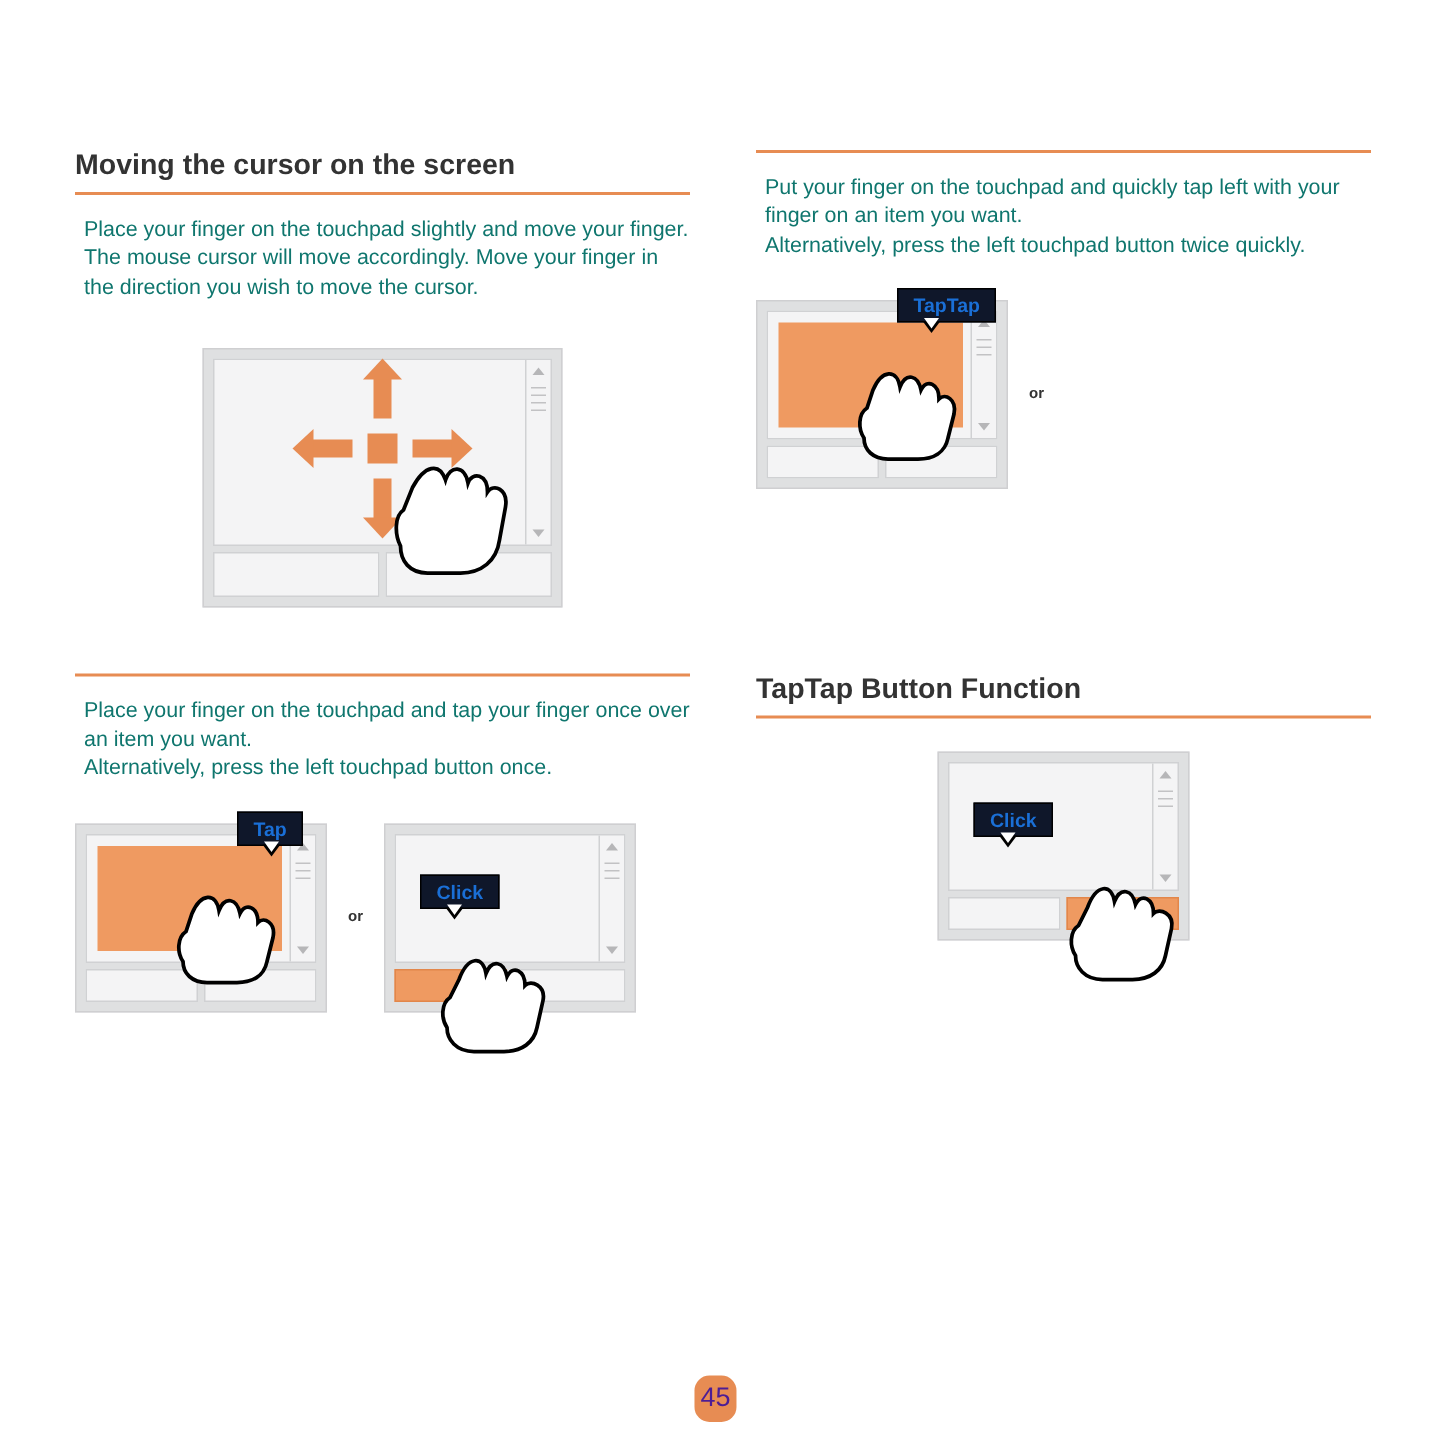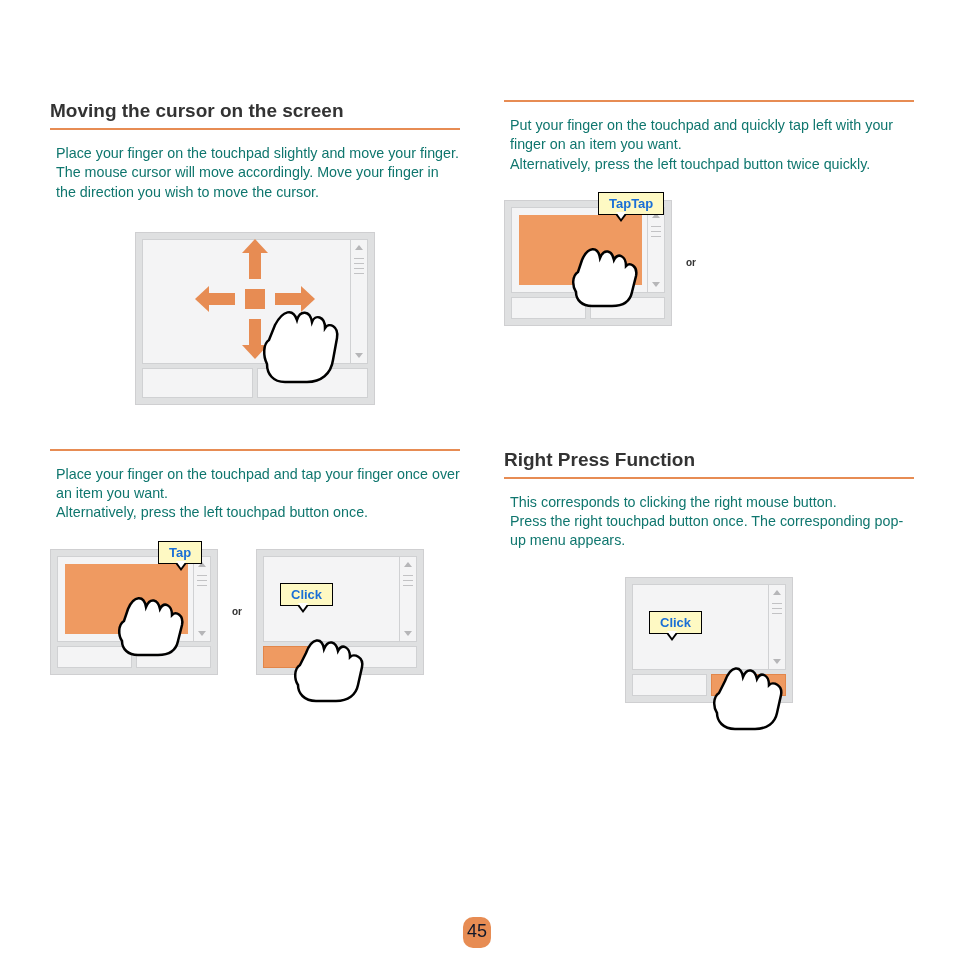--- a/index.html
+++ b/index.html
@@ -159,21 +159,21 @@
   
   .hand{
     position:absolute;
     width:80px;height:60px;
     pointer-events:none;
   }
   .hand svg{width:100%;height:100%;}
   
   .callout{
     position:absolute;
-    background:#fef9c3;
+    background:#0f172a;
     border:1.5px solid #000;
     padding:3px 10px;
     font-size:13px;
     font-weight:700;
     color:var(--blue);
     white-space:nowrap;
     z-index:5;
   }
   .callout::after{
     content:"";
@@ -194,21 +194,21 @@
     border-right:5px solid transparent;
     border-top:7px solid #fff;
     z-index:1;
   }
   
   .page-num{
     position:absolute;
     left:50%;bottom:6px;
     transform:translateX(-50%);
     background:var(--orange);
-    color:#0f172a;
+    color:#4c1d95;
     font-size:18px;
     padding:4px 4px 6px;
     border-radius:10px;
   }
 </style>
 </head>
 <body>
 
 <div class="grid">
 
@@ -333,24 +333,22 @@
         <div class="hand" style="left:30px;top:82px;width:100px;height:74px">
           <svg viewBox="0 0 100 74">
               <path d="M20 22 C26 6 36 6 38 18 C42 8 50 10 52 20 C56 12 64 16 64 26 C68 22 78 26 76 36 L72 54 C70 64 62 70 50 70 L30 70 C18 70 12 62 12 54 C8 48 8 38 14 34 Z" fill="#fff" stroke="#000" stroke-width="2.5"></path>
             </svg>
         </div>
       </div>
     </div>
   </div>
 
   <div class="section">
-    <h2>Right Press Function</h2>
+    <h2>TapTap Button Function</h2>
     <div class="hr"></div>
-    <p style="white-space:pre-line">This corresponds to clicking the right mouse button.
-Press the right touchpad button once. The corresponding pop-up menu appears.</p>
     <div class="illus-row" style="justify-content:center;margin-top:22px">
       <div class="touchpad-wrap">
         <div class="touchpad small">
           <div class="surface">
             <div class="scroll-area">
                 <div class="scroll-ticks">
                   <span></span>
                   <span></span>
                   <span></span>
                 </div>

